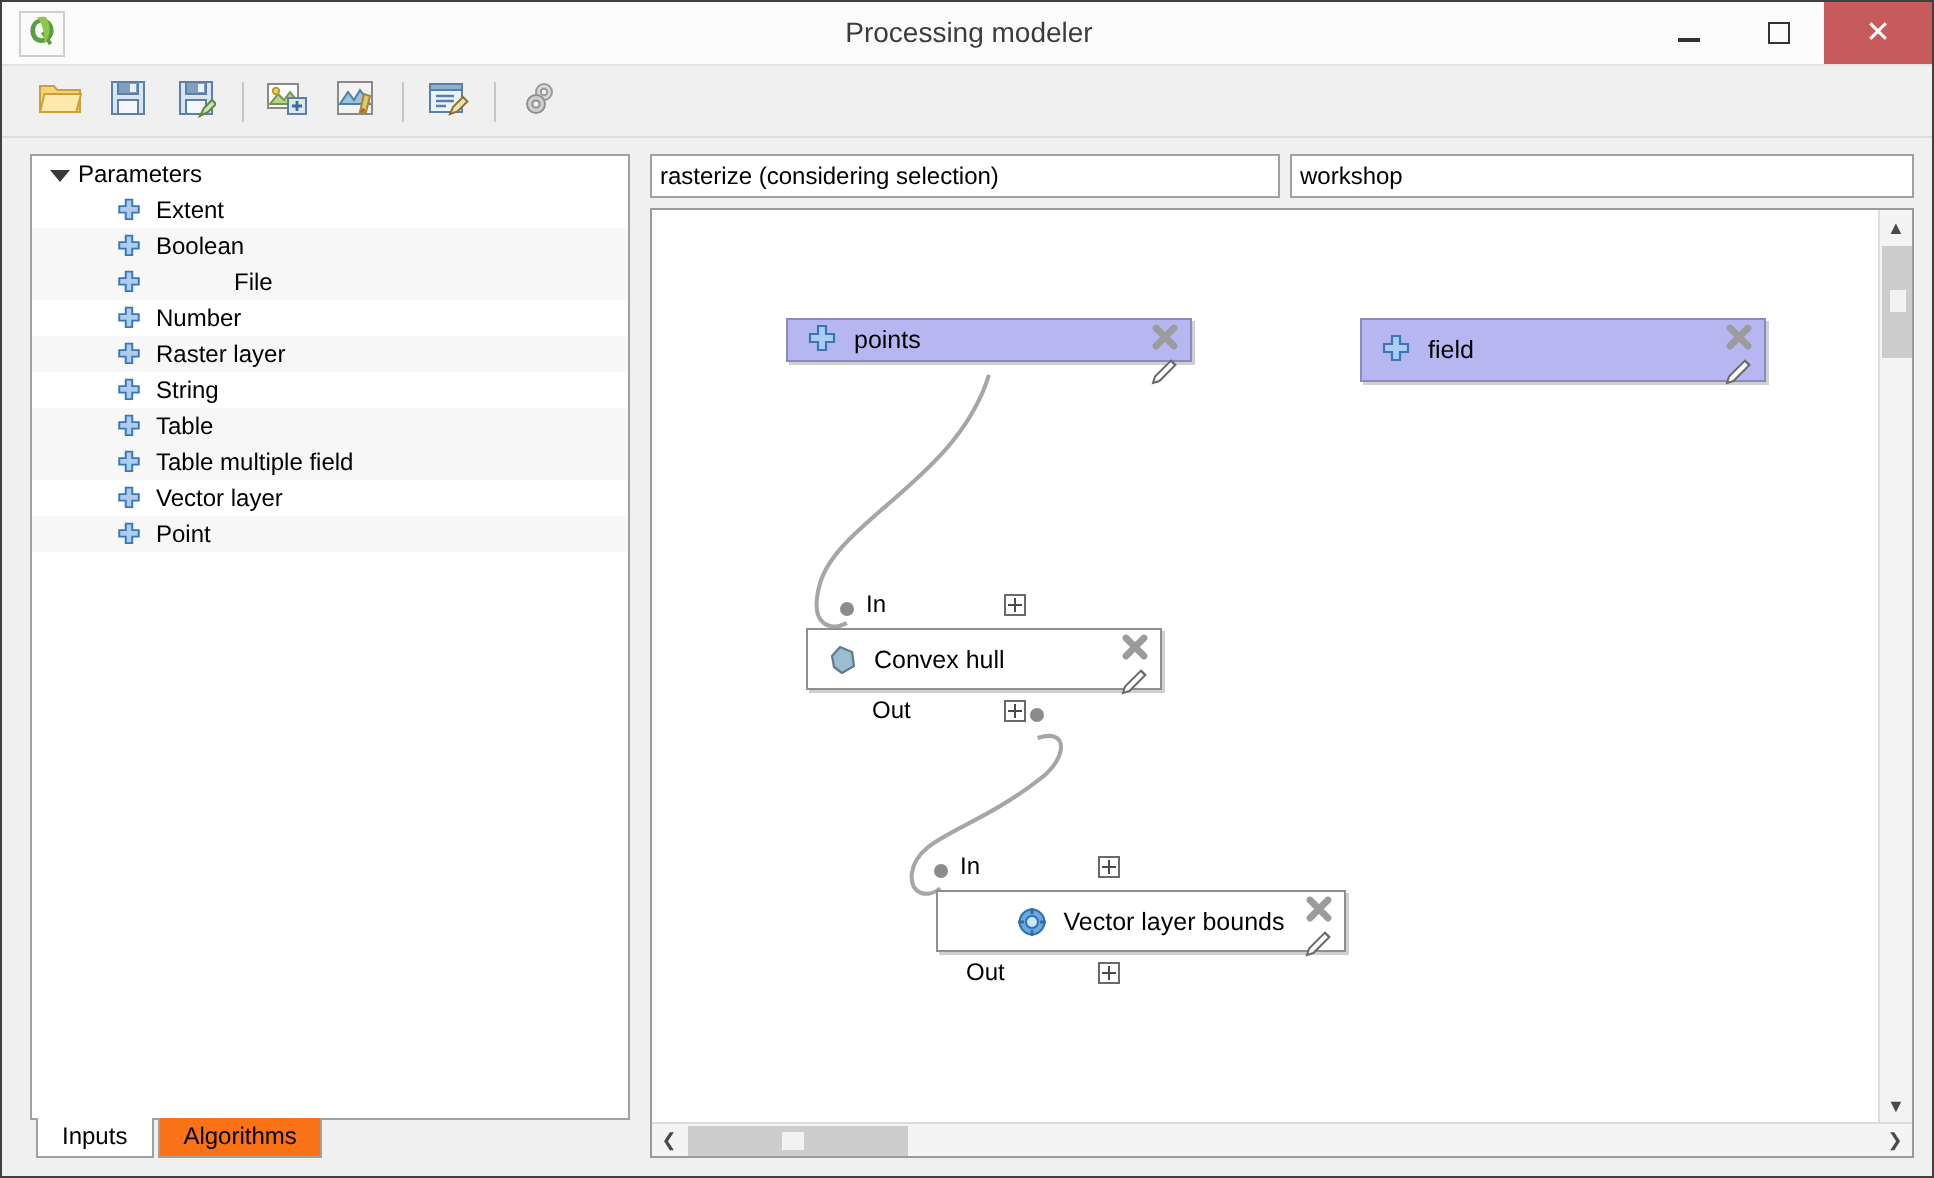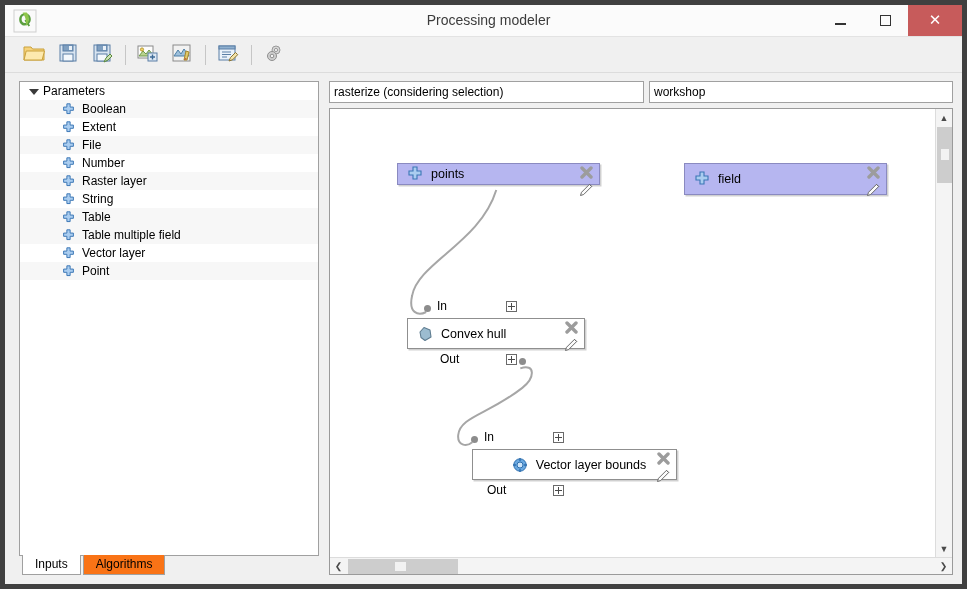--- a/index.html
+++ b/index.html
@@ -5,21 +5,21 @@
   html,body{margin:0;padding:0;}
   body{
     width:967px;height:589px;overflow:hidden;
     font-family:"Liberation Sans", sans-serif;
     font-size:12px;color:#000;
     background:#f0f0f0;
   }
   .window{
     position:absolute;left:0;top:0;width:967px;height:589px;
     background:#f0f0f0;
-    border:5px solid #404040;
+    border:1px solid #404040;
     box-sizing:border-box;
     display:flex;flex-direction:column;
   }
   
   .titlebar{
     position:relative;height:31px;min-height:31px;
     background:#fbfbfb;
     border-bottom:1px solid #e3e3e3;
   }
   .app-icon{
@@ -282,38 +282,38 @@
 
     <div class="left-panel">
       <div class="tree">
 
         <div class="tree-row tree-root">
           <span class="arrow"></span>
           <span>Parameters</span>
         </div>
 
         <div id="tree-items">
+            <div class="tree-row">
+              <span style="padding-left: 34px; display: flex; align-items: center;">
+                <span class="plus-icon child-ico"><svg width="13" height="13" viewBox="0 0 16 16">
+                    <path d="M6 1h4v4h4v4h-4v4H6v-4H2V5h4z" fill="#aacdf0" stroke="#3b76b5" stroke-width="1.2"></path>
+                  </svg></span>
+                <span>Extent</span>
+              </span>
+            </div>
             <div class="tree-row alt">
               <span style="padding-left: 34px; display: flex; align-items: center;">
                 <span class="plus-icon child-ico"><svg width="13" height="13" viewBox="0 0 16 16">
                     <path d="M6 1h4v4h4v4h-4v4H6v-4H2V5h4z" fill="#aacdf0" stroke="#3b76b5" stroke-width="1.2"></path>
                   </svg></span>
                 <span>Boolean</span>
               </span>
             </div>
-            <div class="tree-row">
-              <span style="padding-left: 34px; display: flex; align-items: center;">
-                <span class="plus-icon child-ico"><svg width="13" height="13" viewBox="0 0 16 16">
-                    <path d="M6 1h4v4h4v4h-4v4H6v-4H2V5h4z" fill="#aacdf0" stroke="#3b76b5" stroke-width="1.2"></path>
-                  </svg></span>
-                <span>Extent</span>
-              </span>
-            </div>
             <div class="tree-row alt">
-              <span style="padding-left: 34px; display: flex; align-items: center;">
+              <span style="padding-left: 34px; display: flex; align-items: center; gap: 39px;">
                 <span class="plus-icon child-ico"><svg width="13" height="13" viewBox="0 0 16 16">
                     <path d="M6 1h4v4h4v4h-4v4H6v-4H2V5h4z" fill="#aacdf0" stroke="#3b76b5" stroke-width="1.2"></path>
                   </svg></span>
                 <span>File</span>
               </span>
             </div>
             <div class="tree-row">
               <span style="padding-left: 34px; display: flex; align-items: center;">
                 <span class="plus-icon child-ico"><svg width="13" height="13" viewBox="0 0 16 16">
                     <path d="M6 1h4v4h4v4h-4v4H6v-4H2V5h4z" fill="#aacdf0" stroke="#3b76b5" stroke-width="1.2"></path>

